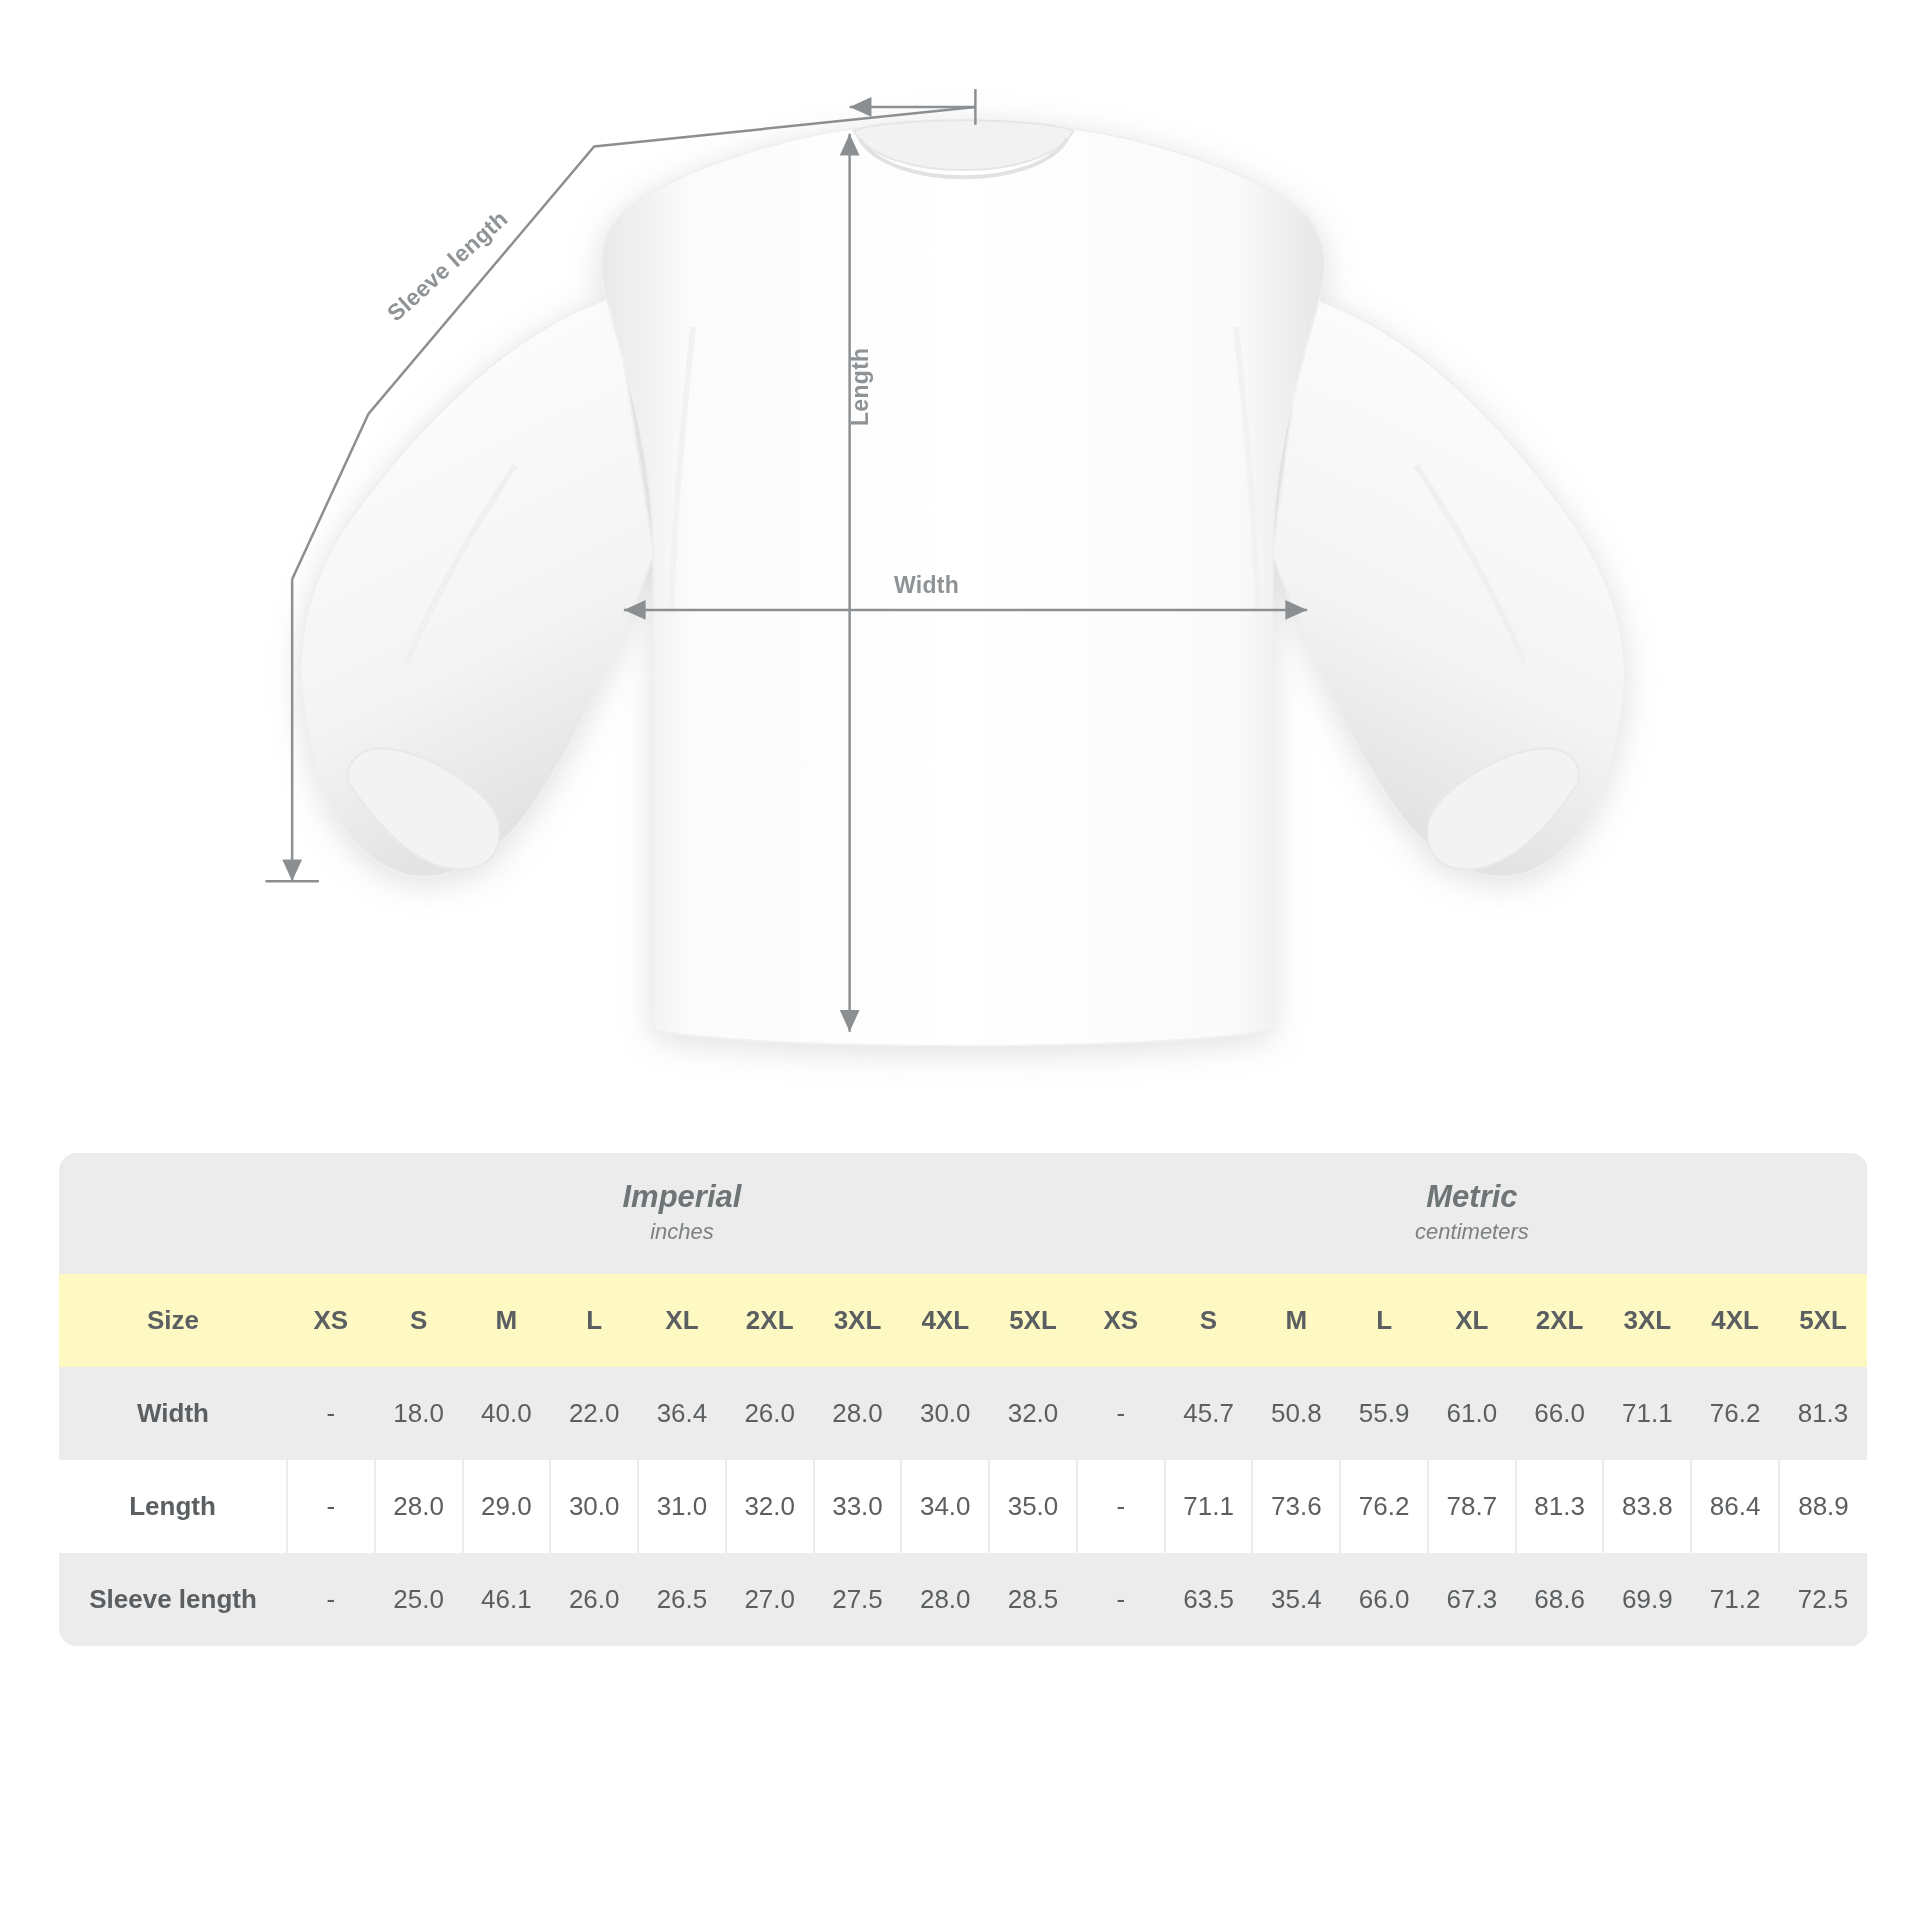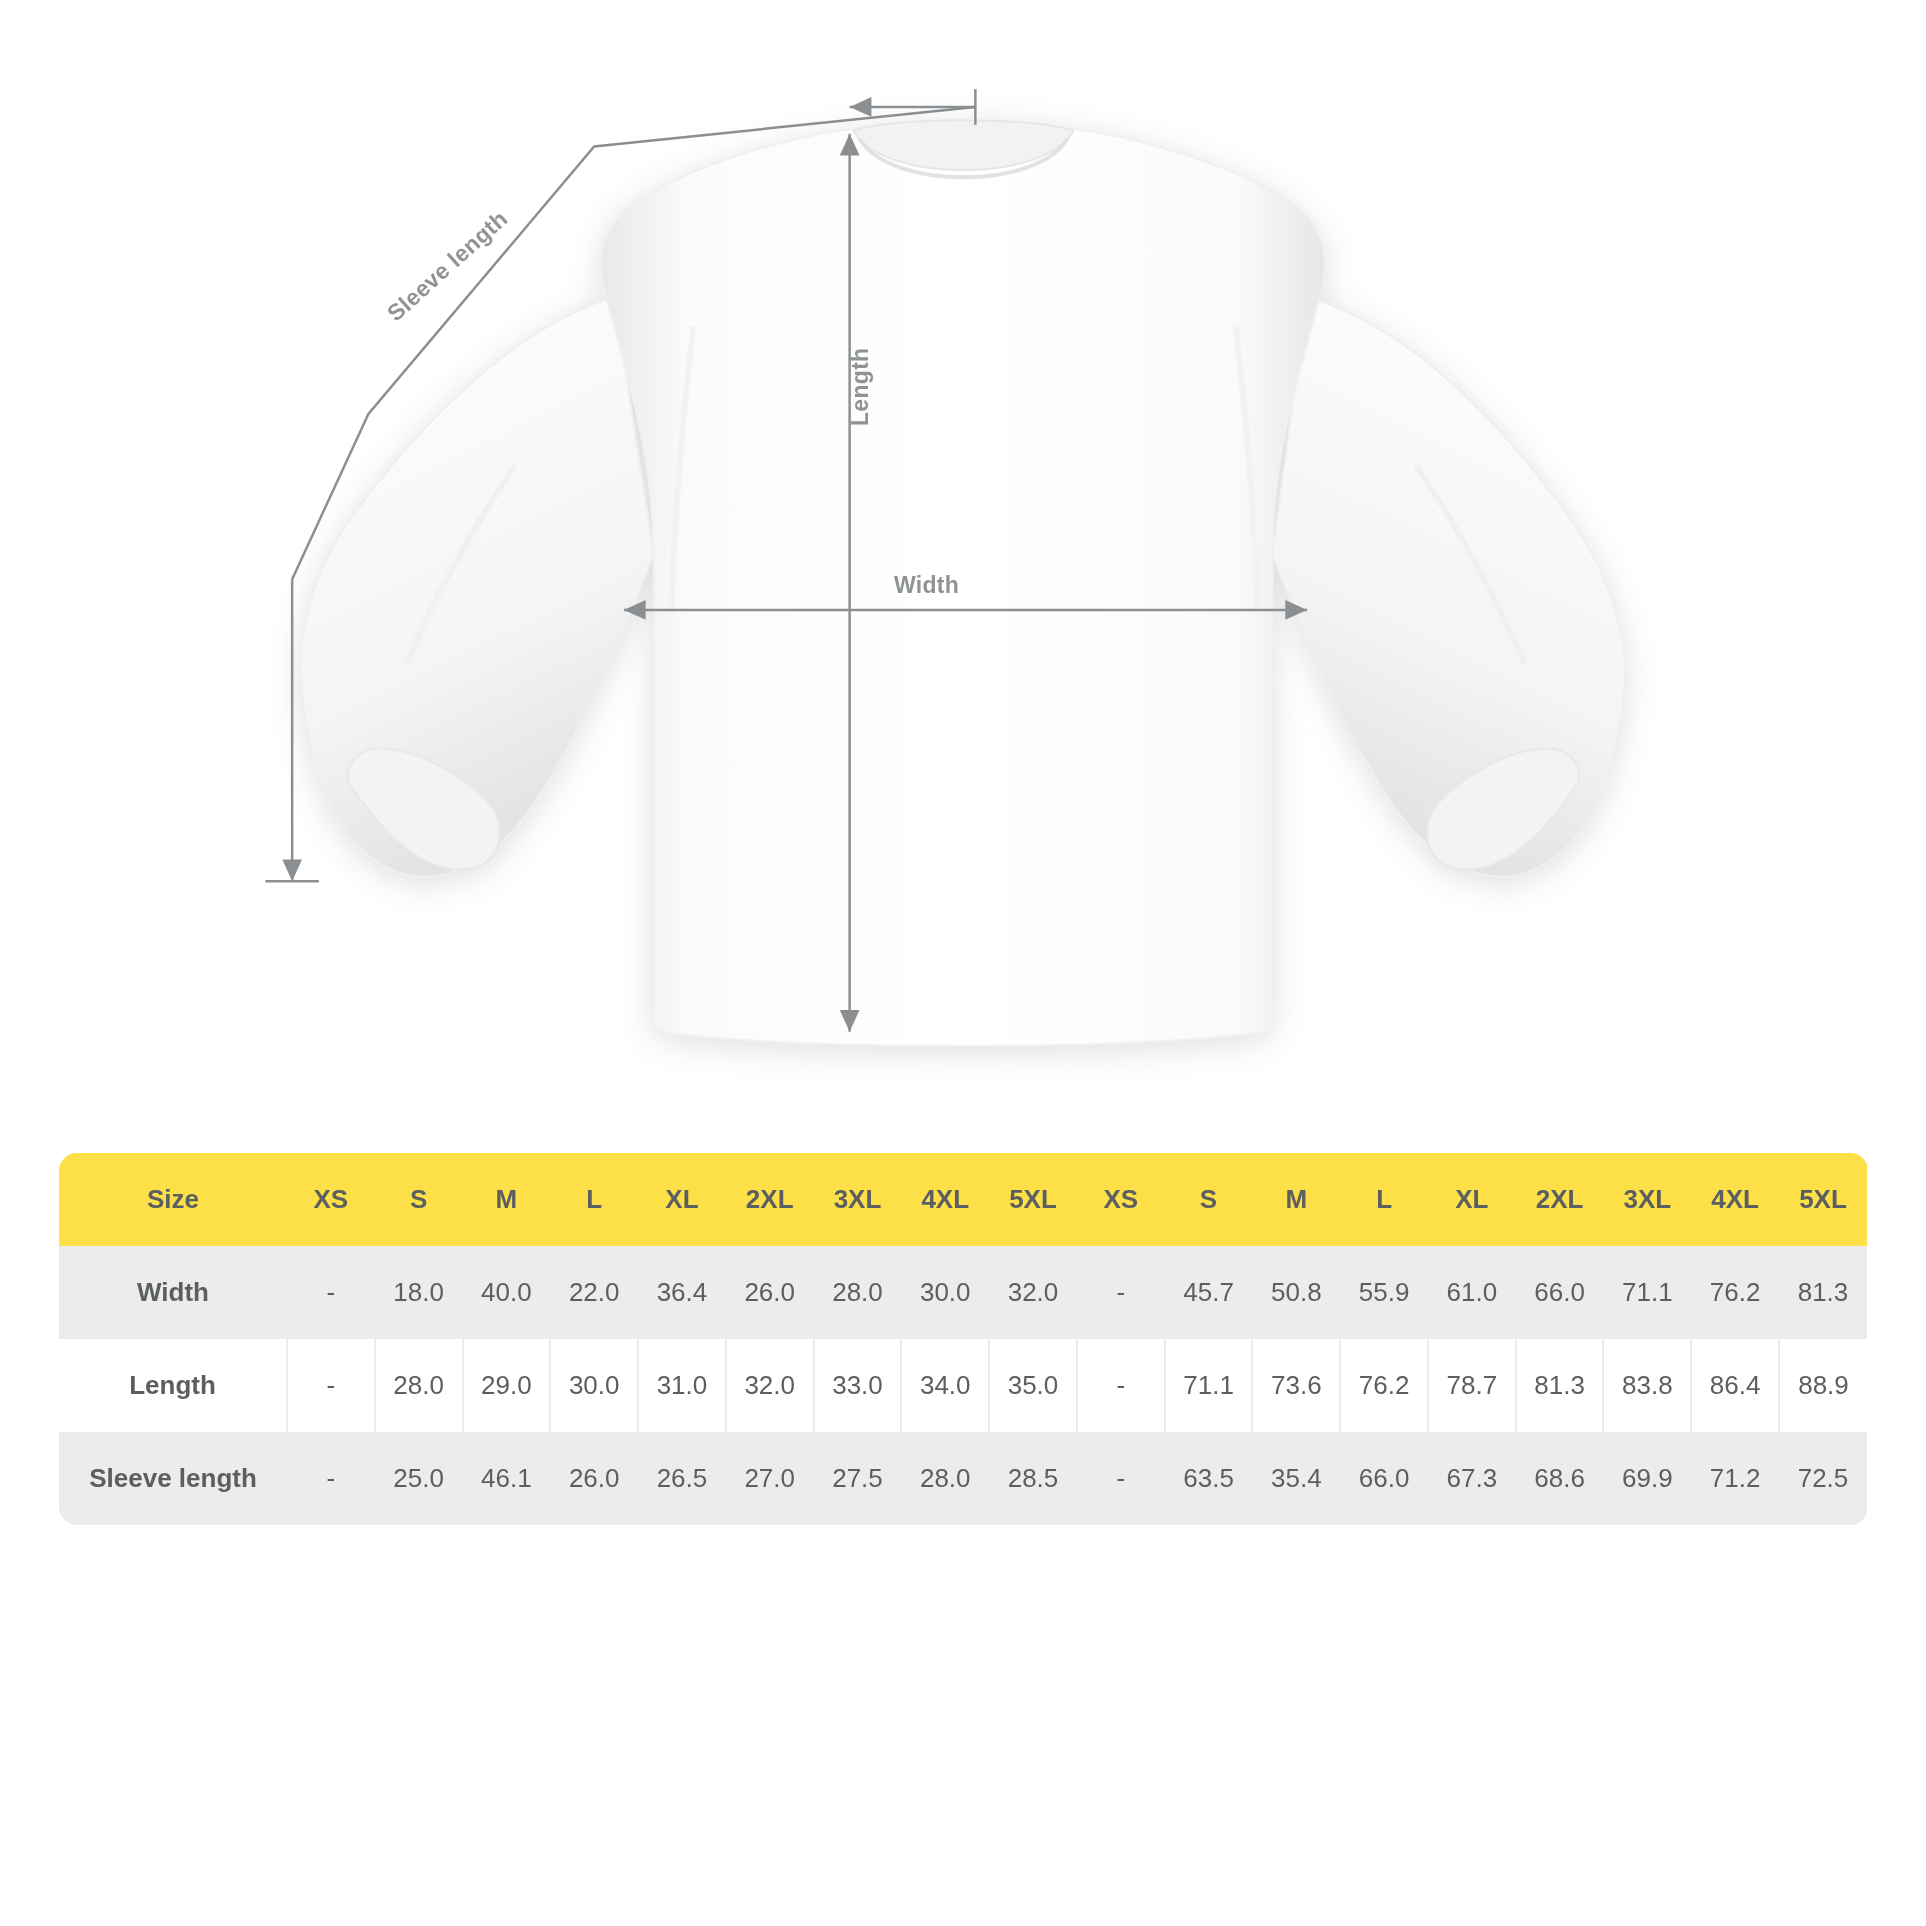--- a/index.html
+++ b/index.html
@@ -103,21 +103,21 @@
     line-height: 1.15;
   }
   .unit-sub {
     font-size: 22px;
     font-style: italic;
     color: #7d8184;
     display: block;
     line-height: 1.5;
   }
   .head-row td {
-    background: #fde047;
+    background: #fef9c3;
     height: 93px;
     font-weight: bold;
     color: #5b5f62;
     font-size: 27px;
   }
   .row-shaded td {
     background: #ececec;
   }
   .row-plain td {
     background: #ffffff;
@@ -221,20 +221,31 @@
   <span class="dim-label label-length">Length</span>
   <span class="dim-label label-sleeve">Sleeve length</span>
 </div>
 
 <div class="title-block">
 </div>
 
 <div class="table-wrap">
   <table class="size-table">
     <tbody>
+      <tr class="unit-row">
+        <td class="first-col"></td>
+        <td colspan="9">
+          <span class="unit-name">Imperial</span>
+          <span class="unit-sub">inches</span>
+        </td>
+        <td colspan="9">
+          <span class="unit-name">Metric</span>
+          <span class="unit-sub">centimeters</span>
+        </td>
+      </tr>
       <tr class="head-row">
         <td class="first-col">Size</td>
         <td class="colsep">XS</td>
         <td class="colsep">S</td>
         <td class="colsep">M</td>
         <td class="colsep">L</td>
         <td class="colsep">XL</td>
         <td class="colsep">2XL</td>
         <td class="colsep">3XL</td>
         <td class="colsep">4XL</td>

